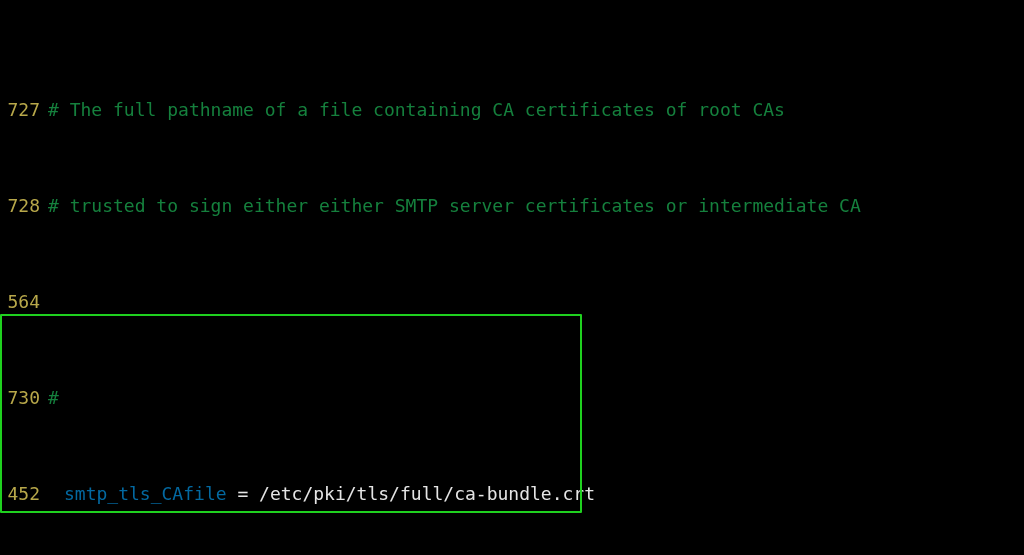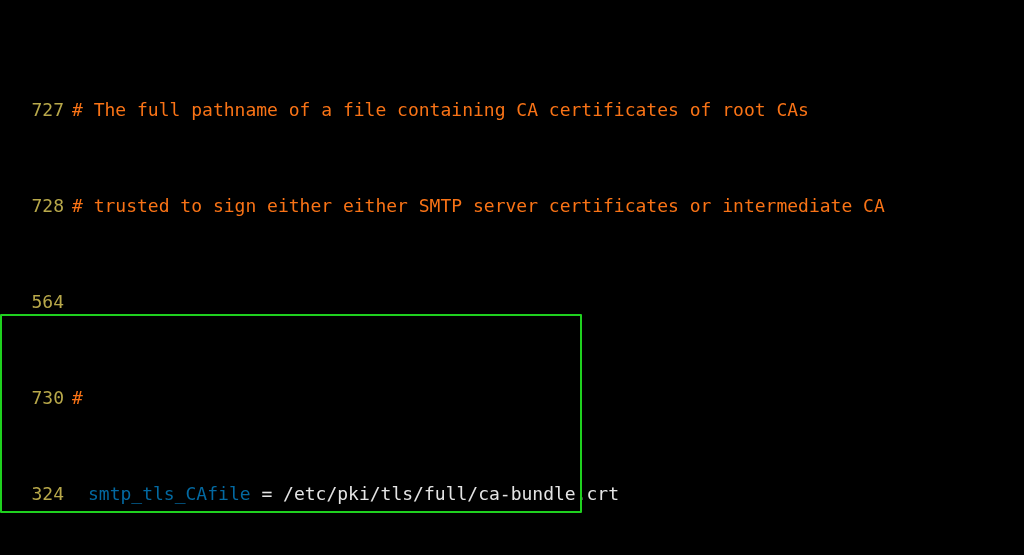--- a/index.html
+++ b/index.html
@@ -23,24 +23,23 @@
     align-items: baseline;
     height: 24px;
   }
   .ln {
     display: inline-block;
     width: 40px;
     text-align: right;
     color: #b8a84a; 
     margin-right: 8px;
     user-select: none;
-    padding-left: 24px;
   }
   
-  .comment   { color: #f97316; text-align: center; }   
+  .comment   { color: #15803d; text-align: center; }   
   .ident     { color: #0369a1; margin-left: 16px; }   
   .op        { color: #e5e5e5; }   
   .path      { color: #e5e5e5; }
 
   .highlight-box {
     position: absolute;
     border: 2px solid #1fd11f;
     pointer-events: none;
     left: 0px;
     top: 314px;
@@ -68,21 +67,21 @@
   <div class="row">
     <span class="ln">564</span>
   </div>
   
   <div class="row">
     <span class="ln">730</span>
     <span class="comment">#</span>
   </div>
   
   <div class="row">
-    <span class="ln">324</span>
+    <span class="ln">452</span>
     <span class="ident">smtp_tls_CAfile</span><span class="op"> = </span><span class="path">/etc/pki/tls/full/ca-bundle.crt</span>
   </div>
   
   
   
   
   
   
   
   

